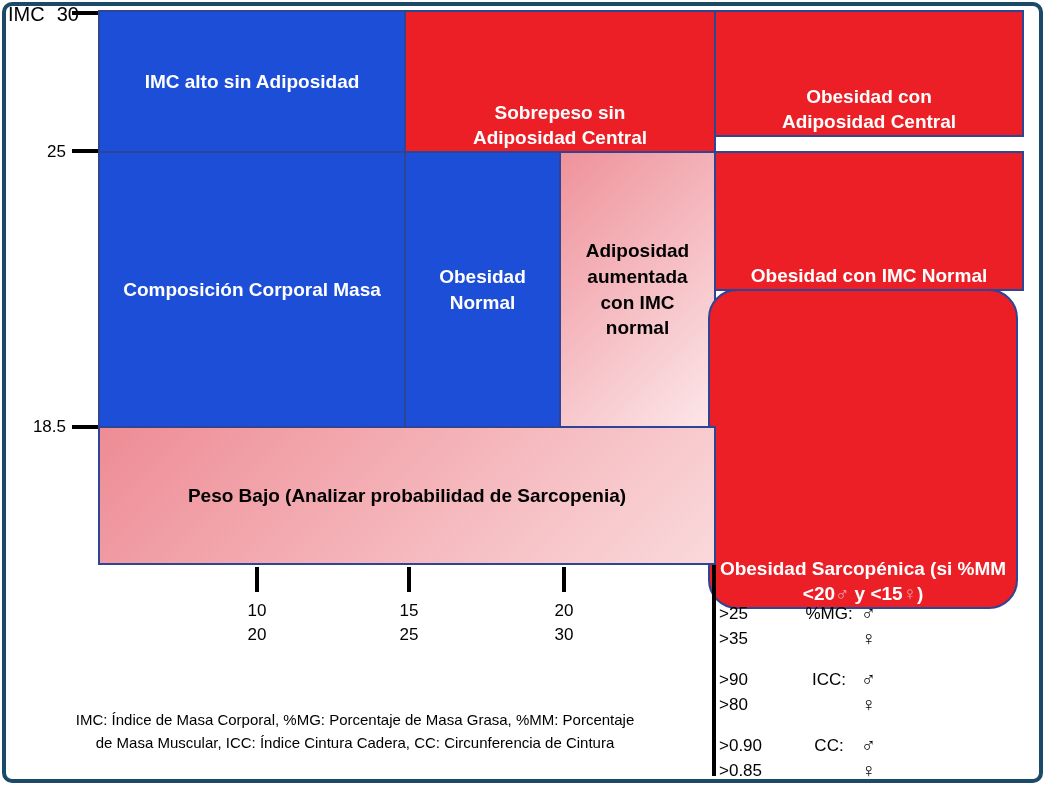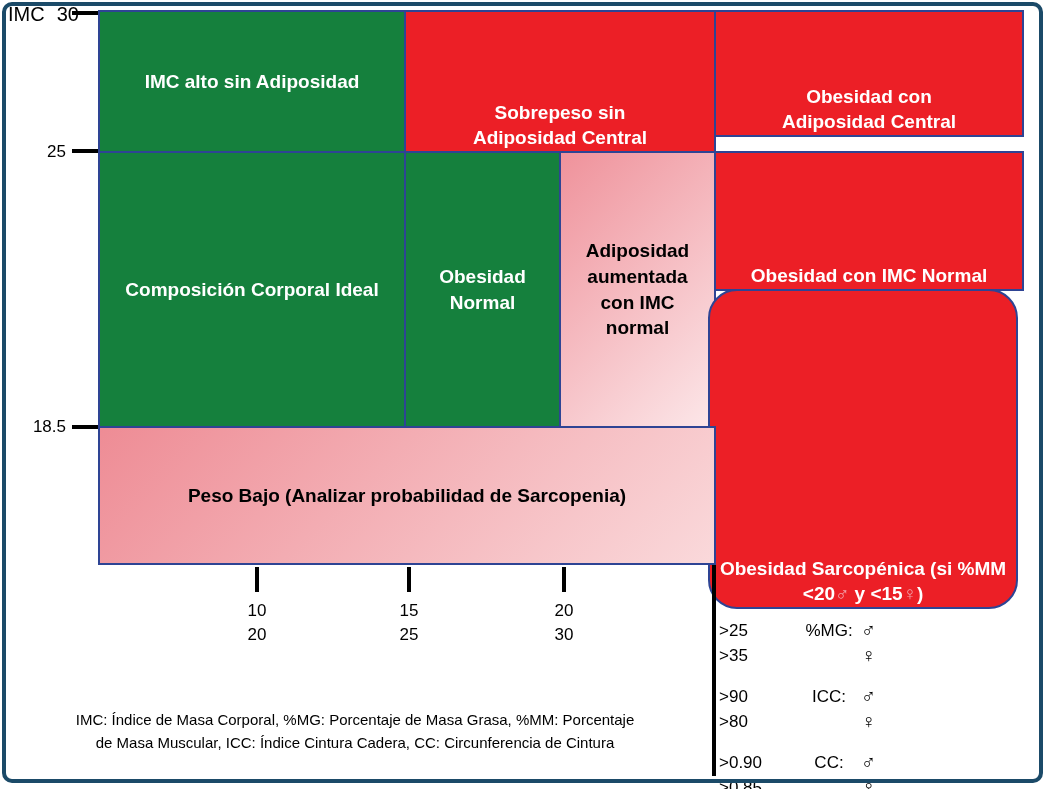--- a/index.html
+++ b/index.html
@@ -10,41 +10,41 @@
   #frame {
     position:absolute; left:2px; top:2px; width:1041px; height:781px;
     border:4px solid #1B4A68; border-radius:10px; box-sizing:border-box;
     pointer-events:none;
   }
   .region {
     position:absolute; box-sizing:border-box; border:2px solid #2E4494;
     display:flex; align-items:center; justify-content:center; text-align:center;
     font-weight:bold; font-size:19px; line-height:1.35;
   }
-  .region.blue { background:#15803d; color:#ffffff; }
+  .region.blue { background:#1d4ed8; color:#ffffff; }
   .region.red  { background:#EC1F26; color:#ffffff;align-items:flex-end; }
   .region.pink-box {
     background:linear-gradient(135deg, #EF929B 0%, #FCE7E9 100%); color:#000;
   }
   .region.pink-band {
     background:linear-gradient(135deg, #EE8C95 0%, #FAD9DB 100%); color:#000;
   }
   .pink-symbol { color:#F2A2AA; }
   .ylab { position:absolute; font-size:17px; }
   .ylab.right { text-align:right; width:48px; left:18px; }
   .ytick { position:absolute; left:72px; width:26px; height:4px; background:#000; }
   .xtick { position:absolute; top:567px; width:4px; height:25px; background:#000; }
   .xtick-label {
     position:absolute; top:599px; transform:translateX(-50%);
     text-align:center; font-size:17px; line-height:24px;
   }
   #imc30 { position:absolute; left:8px; top:3px; font-size:20px; }
   #imc30 .gap { display:inline-block; width:12px; }
   #vline { position:absolute; left:712px; top:565px; width:4px; height:211px; background:#000; }
-  .crit-group { position:absolute; left:719px; width:200px; font-size:17px;margin-top:17px; }
+  .crit-group { position:absolute; left:719px; width:200px; font-size:17px; }
   .crit-row { display:flex; align-items:center; height:25px; }
   .crit-val { width:86px; }
   .crit-lab { width:48px; text-align:center; }
   .crit-sym { margin-left:8px; font-size:20px; }
   #footnote {
     position:absolute; left:60px; top:708px; width:590px;
     text-align:center; font-size:15px; line-height:23px;
   }
   #footnote span { display:block; }
 </style>
@@ -66,21 +66,21 @@
     <span>IMC alto sin Adiposidad</span>
   </div>
   <div class="region red" style="left:404px; top:10px; width:312px; height:143px;">
     <span style="max-width:230px">Sobrepeso sin Adiposidad Central</span>
   </div>
   <div class="region red" style="left:714px; top:10px; width:310px; height:127px;">
     <span style="max-width:230px">Obesidad con Adiposidad Central</span>
   </div>
 
   <div class="region blue" style="left:98px; top:151px; width:308px; height:277px;">
-    <span>Composición Corporal Ideal</span>
+    <span>Composición Corporal Masa</span>
   </div>
   <div class="region blue" style="left:404px; top:151px; width:157px; height:277px;">
     <span style="max-width:110px">Obesidad Normal</span>
   </div>
   <div class="region pink-box" style="left:559px; top:151px; width:157px; height:277px;">
     <span style="max-width:135px">Adiposidad aumentada con IMC normal</span>
   </div>
   <div class="region red" style="left:714px; top:151px; width:310px; height:140px;">
     <span>Obesidad con IMC Normal</span>
   </div>

